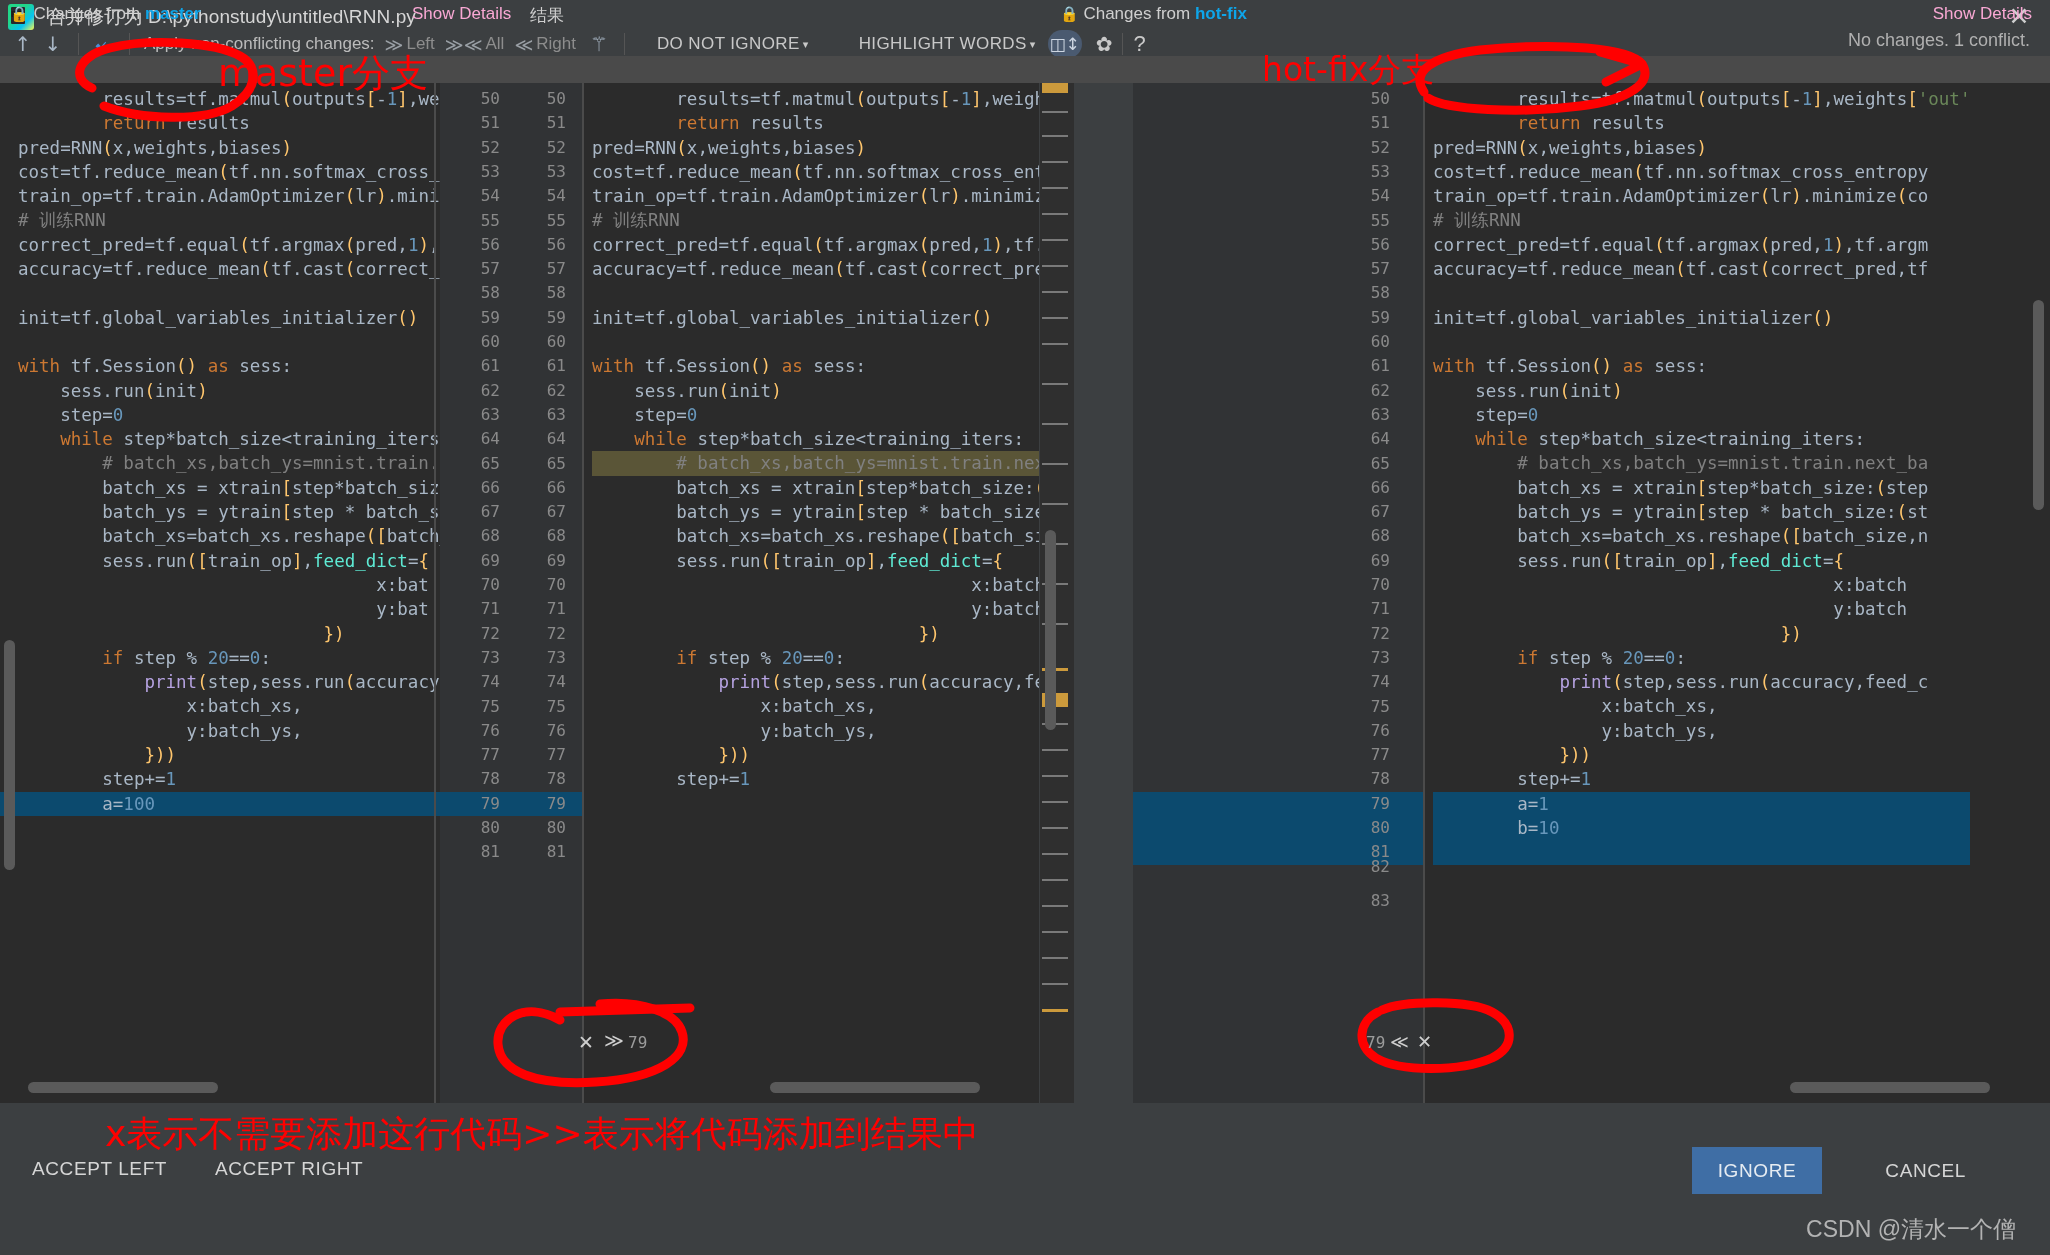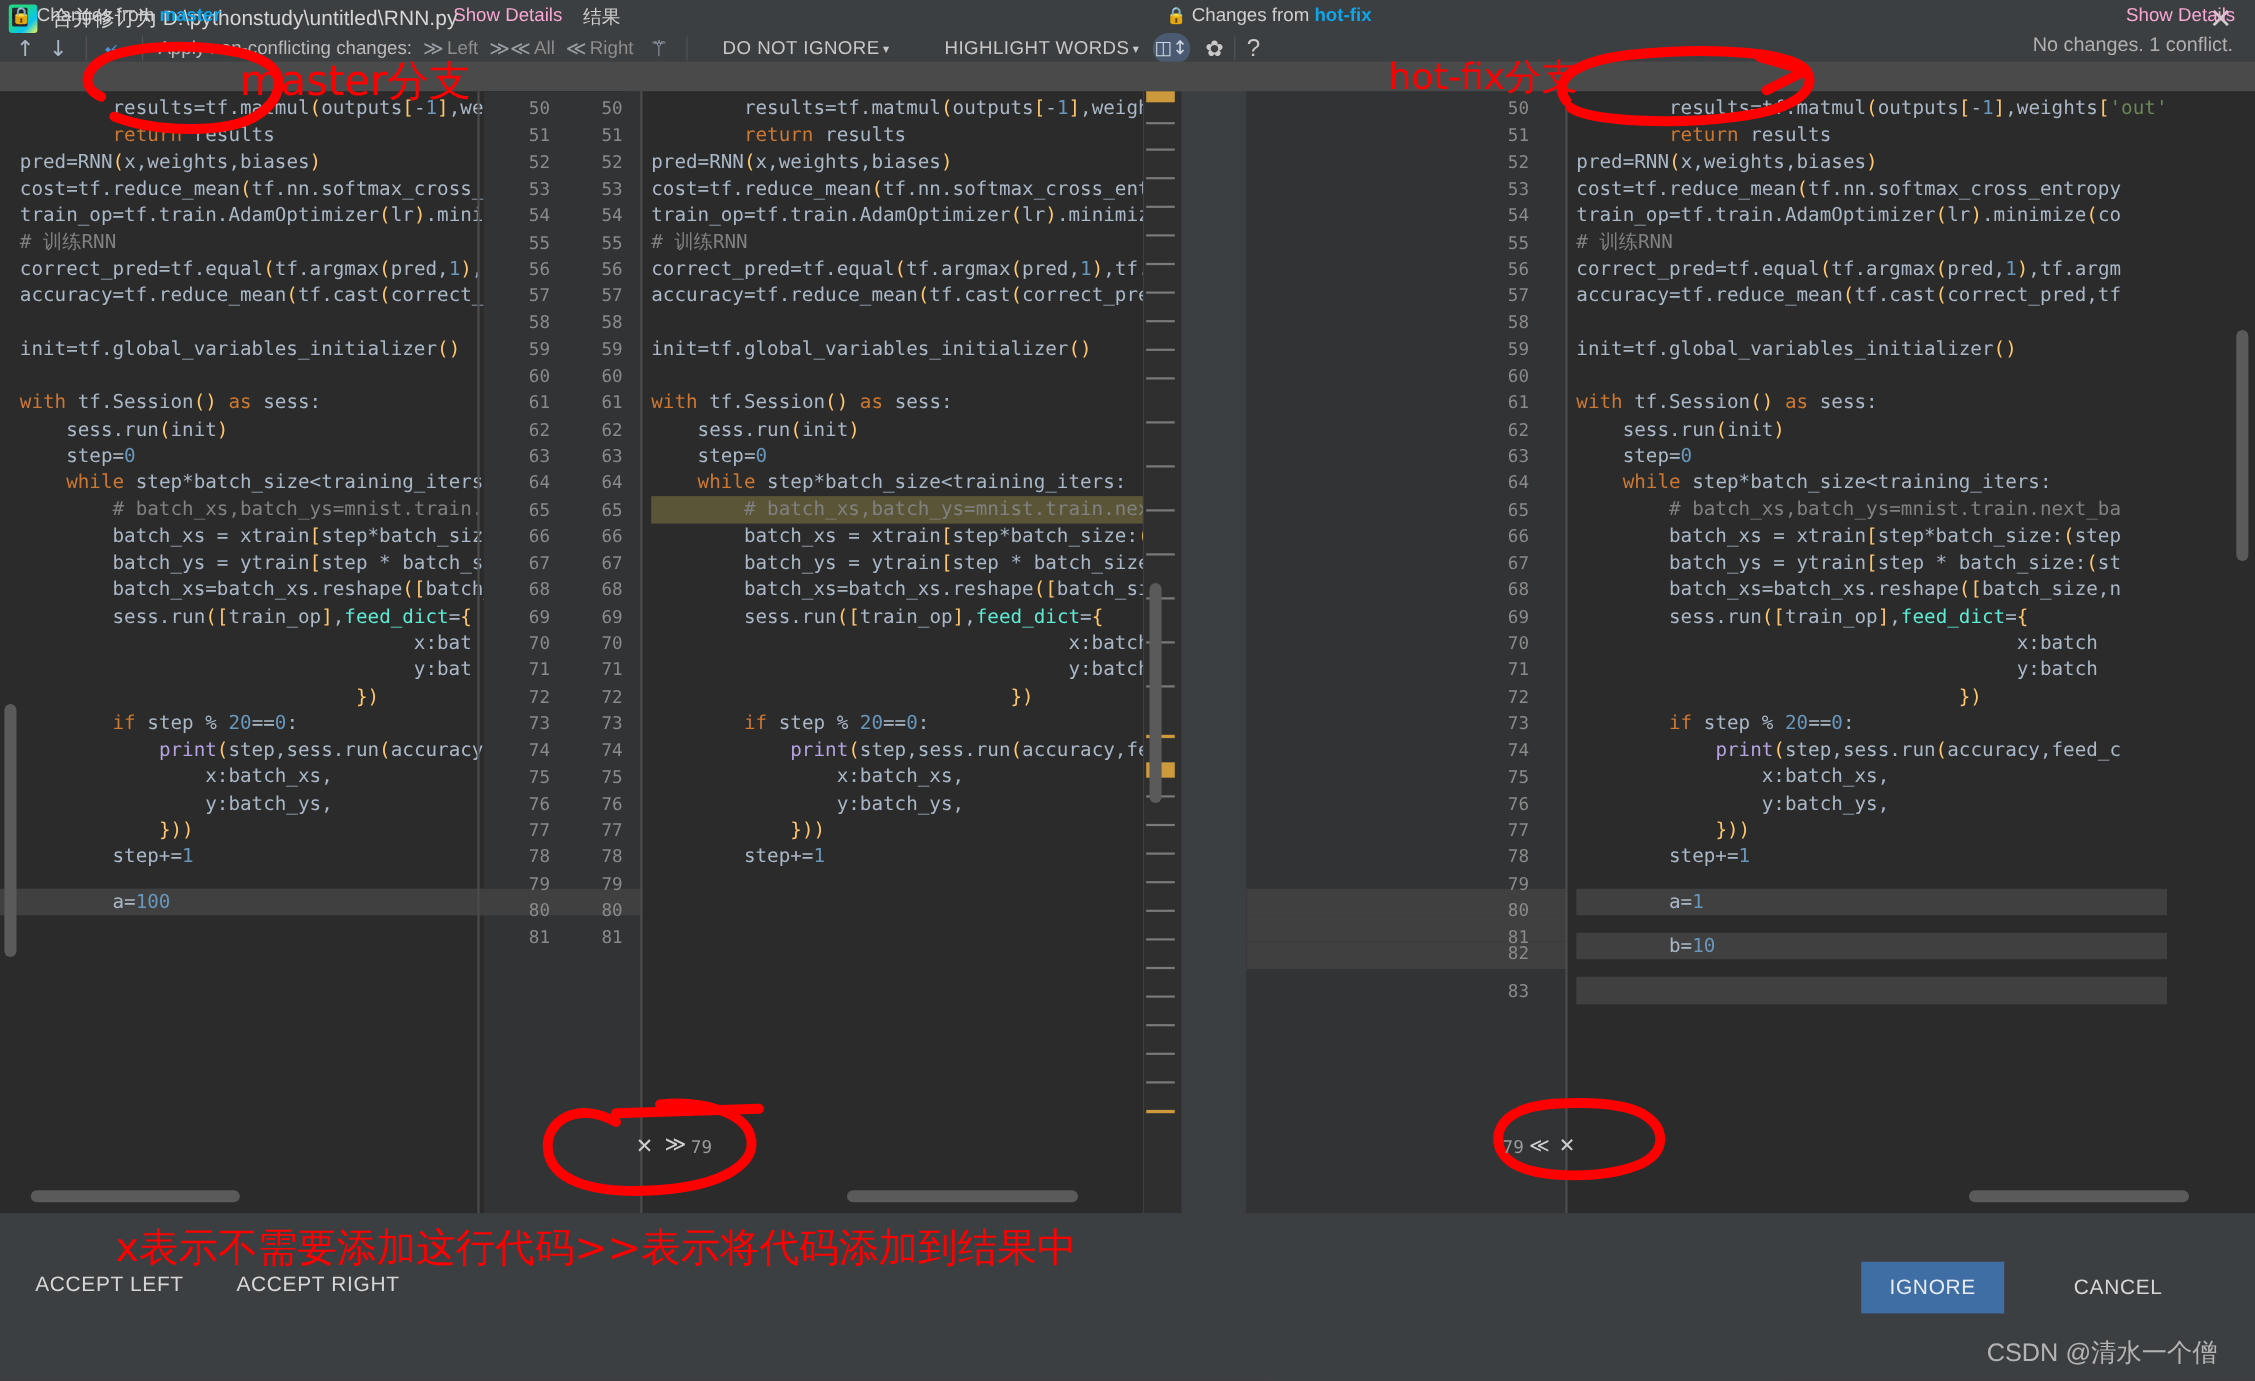--- a/index.html
+++ b/index.html
@@ -115,21 +115,21 @@
   }
 
   
   .kw  { color: #cc7832; }
   .num { color: #6897bb; }
   .str { color: #6a8759; }
   .cmt { color: #808080; }
   .fn  { color: #b5a2e0; }
   .par { color: #ffc66d; }
   .kwarg { color: #5eead4; }
-  .hl-row { background: #404040; margin-top: 16px; }
+  .hl-row { background: #0c4a6e; }
   .hl-cmt { background: #5a5537; }
 
   .panesep { position:absolute; top:83px; width:2px; height:1020px; background:#4b4b4b;}
 
   
   .chip {
     position: absolute; font-family: "DejaVu Sans", sans-serif;
     font-size: 19px; color: #cfcfcf; cursor: pointer;
   }
 

